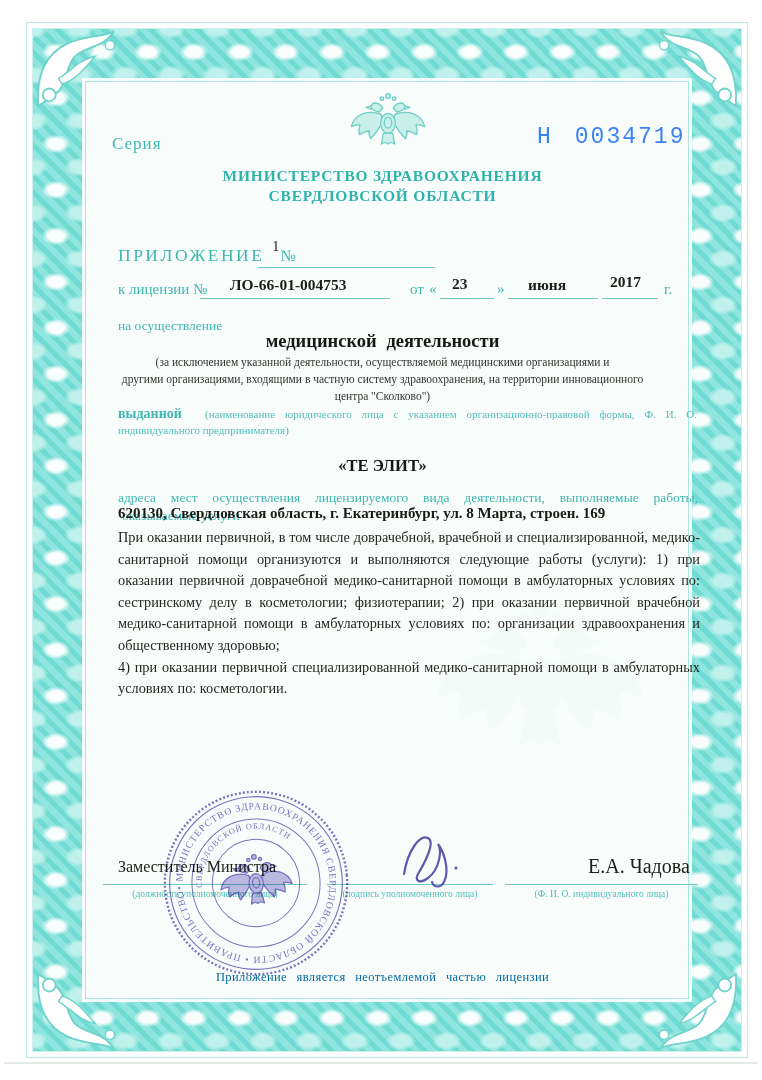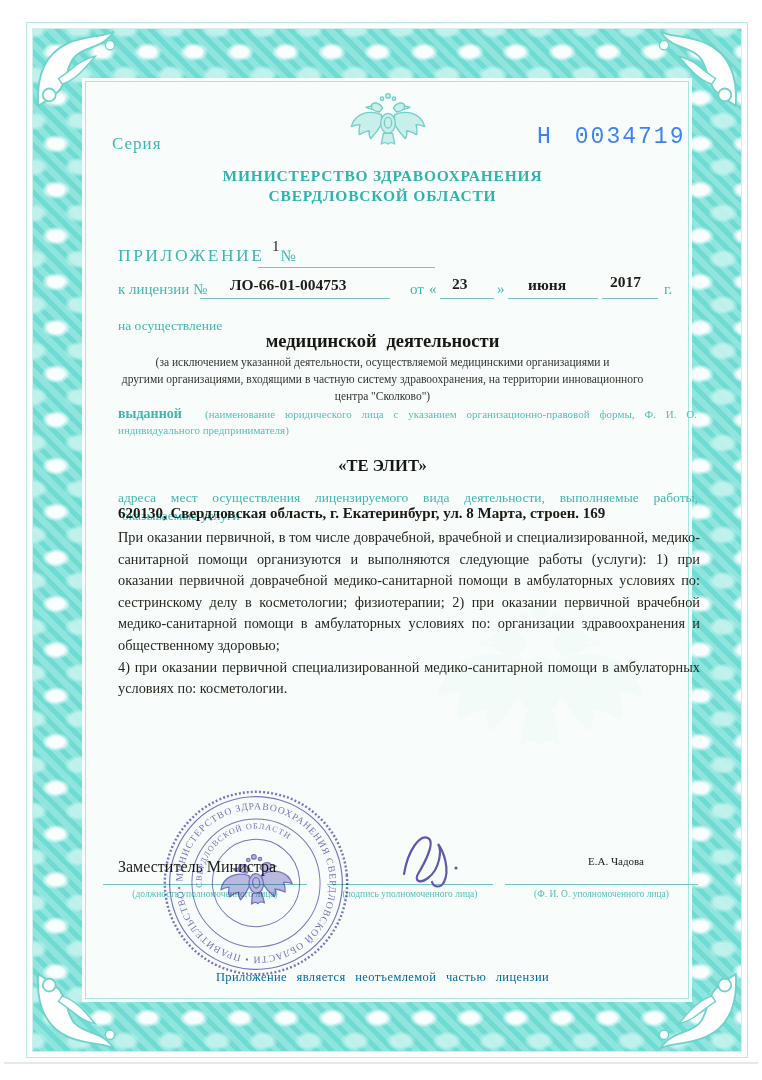--- a/index.html
+++ b/index.html
@@ -45,21 +45,21 @@
   .blackval{font-size:15.5px;font-weight:bold;color:#1d1d18;}
   .act-title{font-size:18.5px;font-weight:bold;color:#181813;word-spacing:5px;}
   .disclaimer{font-size:11.5px;color:#33332e;line-height:17px;}
   .hint{font-size:11px;}
   .company{font-size:16.5px;font-weight:bold;color:#161612;}
   .addr-hint{font-size:13.5px;}
   .address{font-size:15px;font-weight:bold;color:#1b1b16;}
   .works{font-size:14.3px;line-height:21.6px;text-align:justify;color:#26261f;}
   .works p{margin:0;}
   .sig-pos{font-size:16px;color:#1e1e19;}
-  .sig-name{font-size:11px;color:#1e1e19;}
+  .sig-name{font-size:20px;color:#1e1e19;}
   .sig-hint{font-size:9.5px;text-align:center;}
   .footer-line{font-size:12.5px;letter-spacing:.4px;word-spacing:6px;color:#0369a1;}
 
   .stamp{position:absolute;left:152px;top:786px;width:208px;height:194px;transform:rotate(-5deg);mix-blend-mode:multiply;opacity:.92;z-index:6;}
   .signature-svg{position:absolute;left:398px;top:830px;z-index:5;}
   .watermark{position:absolute;left:430px;top:600px;opacity:.05;z-index:0;}
 </style>
 </head>
 <body>
 
@@ -196,19 +196,19 @@
       <circle cx="58" cy="38" r="1.6" fill="#5c59ae"></circle>
     </svg>
     <div class="abs sig-name" style="left:588px;top:855px;z-index:2;">Е.А. Чадова</div>
 
     <div class="uline" style="left:103px;top:884px;width:204px;z-index:2;"></div>
     <div class="uline" style="left:327px;top:884px;width:166px;z-index:2;"></div>
     <div class="uline" style="left:505px;top:884px;width:193px;z-index:2;"></div>
 
     <div class="abs sig-hint tsoft" style="left:103px;top:889px;width:204px;z-index:2;">(должность уполномоченного лица)</div>
     <div class="abs sig-hint tsoft" style="left:310px;top:889px;width:200px;z-index:2;">(подпись уполномоченного лица)</div>
-    <div class="abs sig-hint tsoft" style="left:505px;top:889px;width:193px;z-index:2;">(Ф. И. О.  уполномоченного лица)</div>
+    <div class="abs sig-hint tsoft" style="left:505px;top:889px;width:193px;z-index:2;">(Ф. И. О.  индивидуального лица)</div>
 
     <div class="center footer-line" style="top:970px;">Приложение  является  неотъемлемой  частью  лицензии</div>
   </div>
 
   <div class="scan-edge"></div>
 </div>
 
 </body></html>

